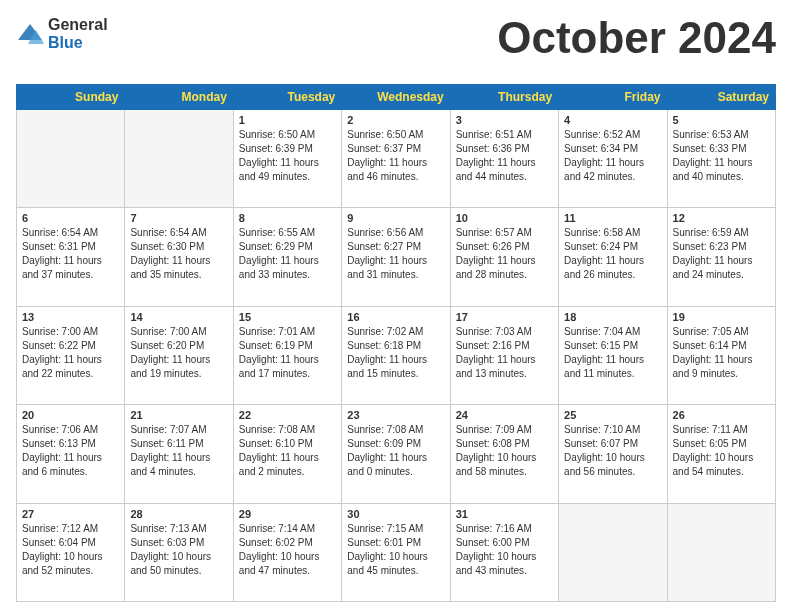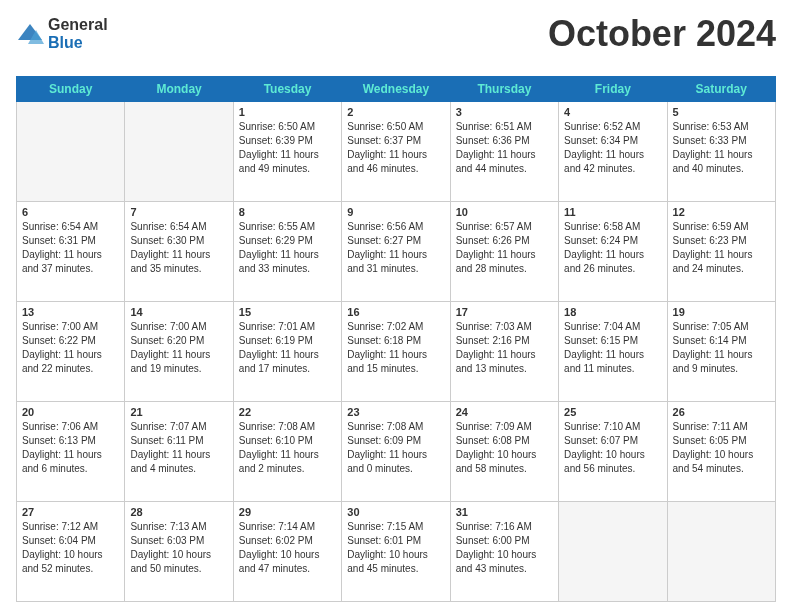--- a/index.html
+++ b/index.html
@@ -44,41 +44,41 @@
       color: #1a6eb5;
     }
     .logo-icon {
       width: 28px;
       height: 28px;
     }
     .title-block {
       text-align: right;
     }
     .month-title {
-      font-size: 36px;
+      font-size: 44px;
       font-weight: bold;
       color: #333;
       line-height: 1;
     }
     .subtitle {
       font-size: 14px;
       color: #555;
       margin-top: 2px;
     }
     .calendar {
       flex: 1;
       border: 1px solid #ccc;
       border-collapse: collapse;
       width: 100%;
       table-layout: fixed;
     }
     .calendar th {
       background: #1a6eb5;
-      color: #5eead4;
-      text-align: center;
+      color: #fde047;
+      text-align: right;
       padding: 5px 6px;
       font-size: 12px;
       font-weight: bold;
       border: 1px solid #1a6eb5;
     }
     .calendar td {
       border: 1px solid #ccc;
       vertical-align: top;
       padding: 4px 5px;
       font-size: 9.5px;

